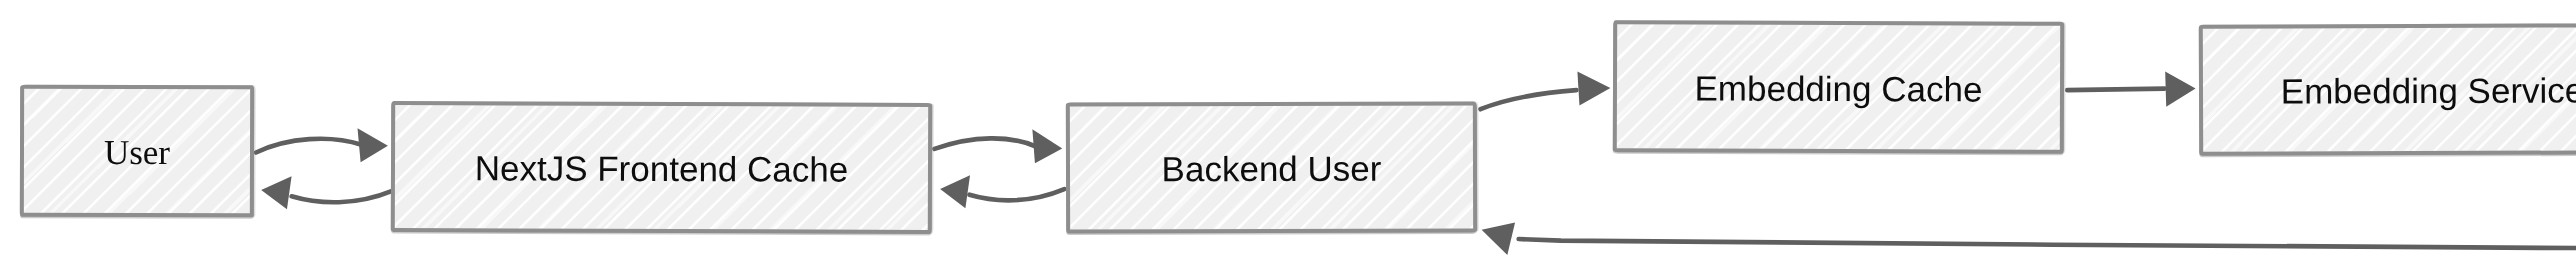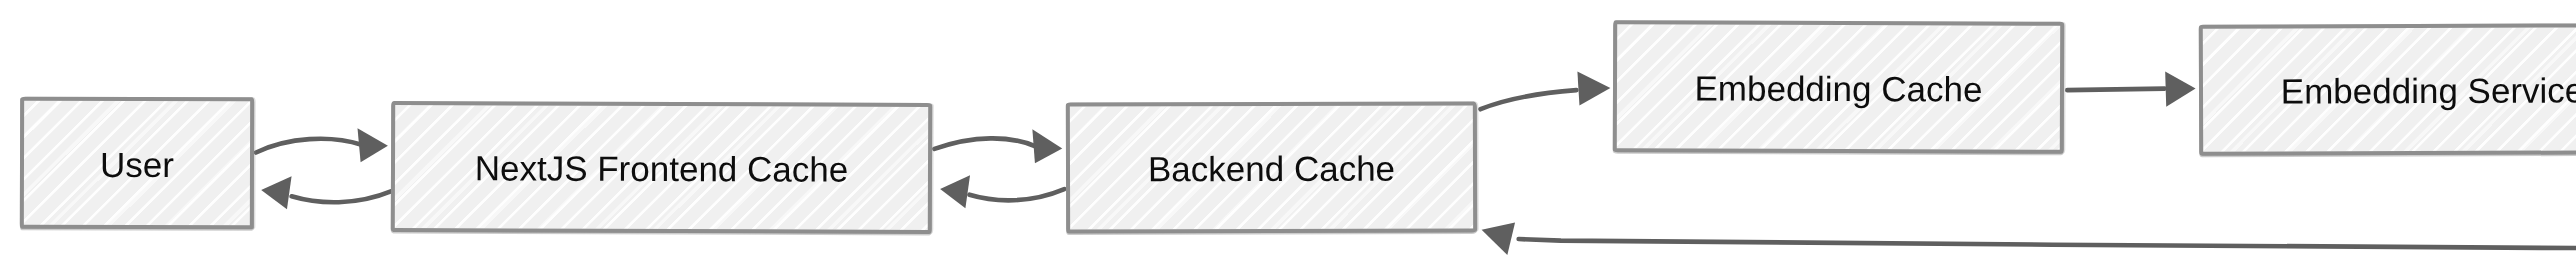--- a/index.html
+++ b/index.html
@@ -35,21 +35,21 @@
     box-shadow:0 1.5px 0 rgba(142,142,142,.45), 1.5px 0 0 rgba(142,142,142,.3);
   }
   .node .label{
     color:var(--text);
     font-size:35px;
     line-height:1;
     white-space:nowrap;
     padding-top:2.1px;
   }
   
-  .node-user              {left:19.6px;  top:97px; width:234px;  height:132px; border-radius:5.2px 2.6px 4.1px 2.1px / 2.6px 4.6px 2.1px 5.2px; transform:rotate(.15deg);}
+  .node-user              {left:19.6px;  top:85px; width:234px;  height:132px; border-radius:5.2px 2.6px 4.1px 2.1px / 2.6px 4.6px 2.1px 5.2px; transform:rotate(.15deg);font-family:Liberation Serif, serif;}
   .node-nextjs            {left:391px; top:102px; width:541px; height:131px; border-radius:3.1px 5.2px 2.6px 4.6px / 4.6px 2.6px 5.2px 3.1px; transform:rotate(.2deg);}
   .node-backend           {left:1066px;top:102px; width:411px;  height:131px; border-radius:4.6px 3.1px 5.2px 2.6px / 2.6px 5.2px 3.1px 4.6px; transform:rotate(-.15deg);}
   .node-embedding-cache   {left:1613px;top:20.6px;  width:451px;  height:132px; border-radius:2.6px 4.6px 3.1px 5.2px / 5.2px 3.1px 4.6px 2.6px; transform:rotate(.2deg);}
   .node-embedding-service {left:2199px;top:24px;  width:467px;  height:131px; border-radius:4.1px 2.6px 4.6px 3.1px / 3.1px 4.6px 2.6px 4.1px; transform:rotate(-.2deg);}
 
   .arrows{
     position:absolute;left:0;top:0;width:3247px;height:271px;
     pointer-events:none;
   }
   .arrow-line{
@@ -113,21 +113,21 @@
 
   <div class="node node-user">
     <span class="label">User</span>
   </div>
 
   <div class="node node-nextjs">
     <span class="label">NextJS Frontend Cache</span>
   </div>
 
   <div class="node node-backend">
-    <span class="label">Backend Cache</span>
+    <span class="label">Backend User</span>
   </div>
 
   <div class="node node-embedding-cache">
     <span class="label">Embedding Cache</span>
   </div>
 
   <div class="node node-embedding-service">
     <span class="label">Embedding Service</span>
   </div>
 

